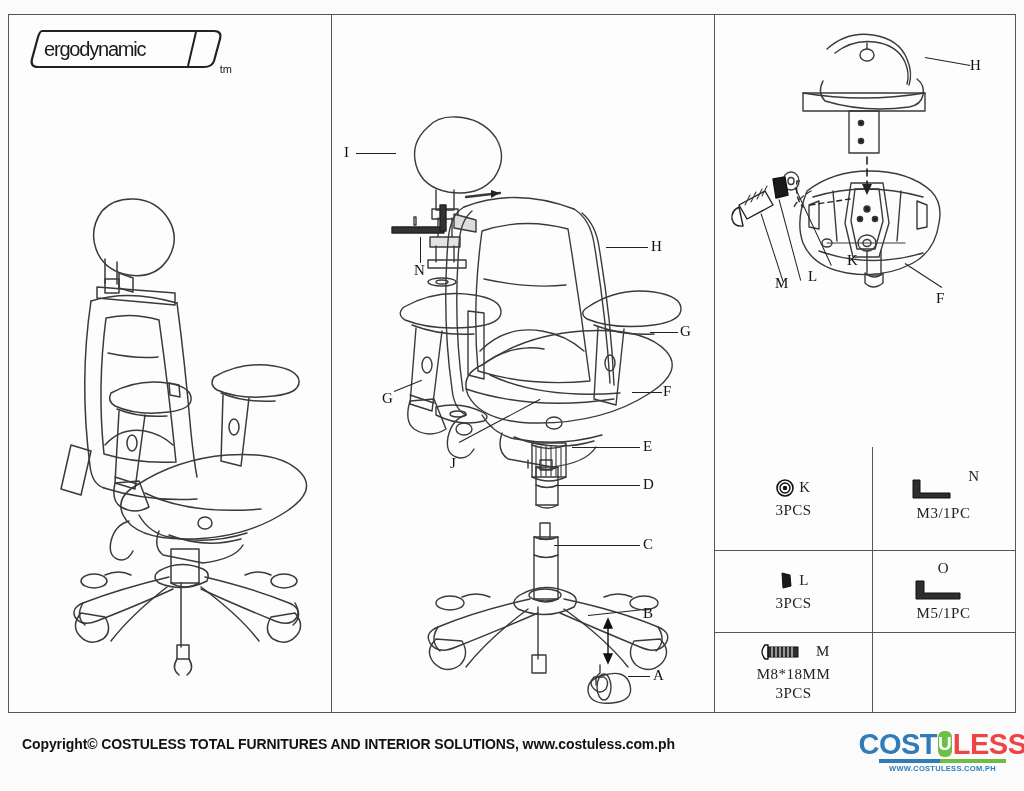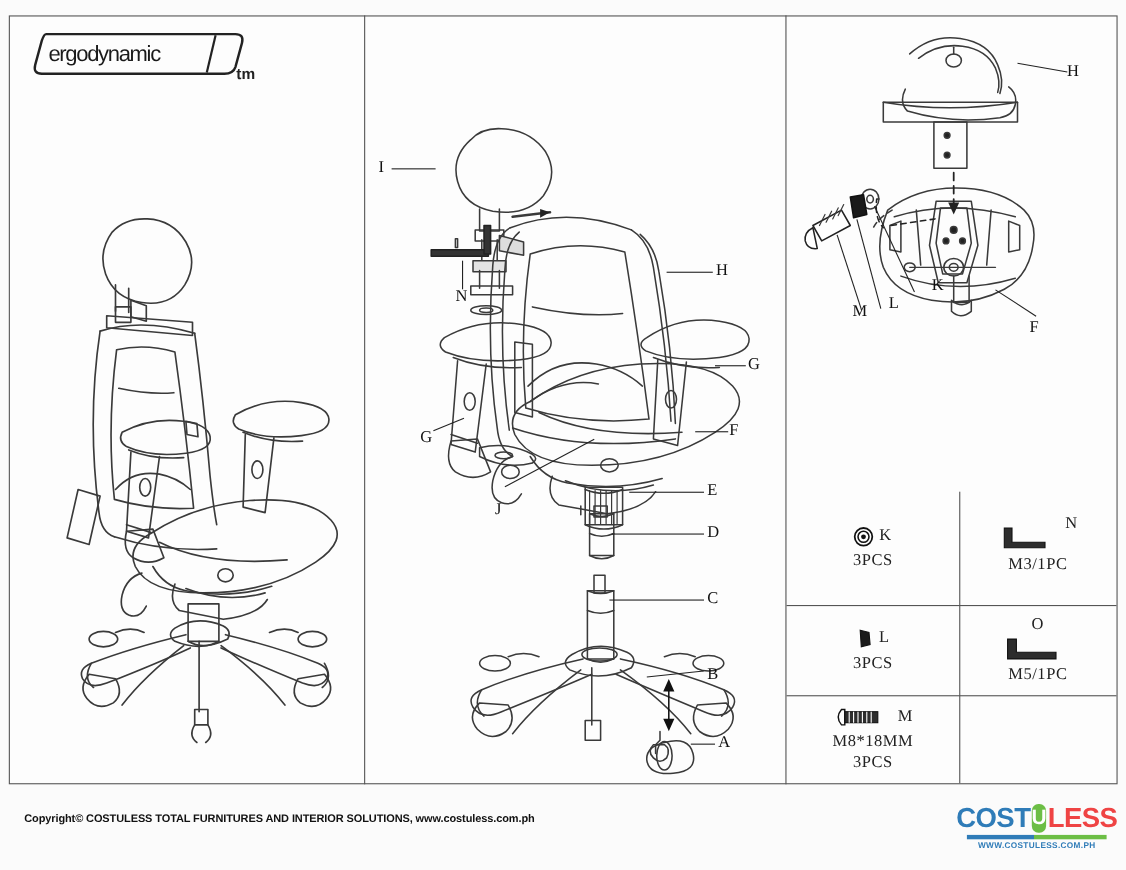--- a/index.html
+++ b/index.html
@@ -10,22 +10,22 @@
   
   .frame{position:absolute;left:8px;top:14px;width:1008px;height:699px;
          border:1.6px solid #555;box-sizing:border-box;background:#fdfdfd;}
   .vdiv{position:absolute;top:14px;width:0;border-left:1.5px solid #555;height:699px;}
   .vdiv.d1{left:331px;}
   .vdiv.d2{left:714px;}
 
   
   .logo-box{position:absolute;left:28px;top:28px;width:200px;height:45px;}
   .logo-shape{position:absolute;left:0;top:0;width:196px;height:42px;}
-  .logo-tm{position:absolute;right:-4px;bottom:-2px;font-size:14px;color:#222;
-           font-family:"Liberation Sans",sans-serif;font-weight:bold;}
+  .logo-tm{position:absolute;right:-4px;bottom:-2px;font-size:11px;color:#222;
+           font-family:"Liberation Sans",sans-serif;}
 
   
   .panel{position:absolute;}
   .p-left{left:9px;top:15px;width:322px;height:697px;}
   .p-mid{left:332px;top:15px;width:382px;height:697px;}
   .p-right{left:715px;top:15px;width:300px;height:431px;}
 
   
   .parts-table{position:absolute;left:715px;top:447px;width:300px;height:265px;}
   .pt-col-div{position:absolute;left:157px;top:0;height:265px;border-left:1.3px solid #555;}
@@ -37,30 +37,30 @@
   .pt-ico-row{display:flex;align-items:center;justify-content:center;gap:5px;}
   .pt-letter{font-size:15px;}
 
   
   .lbl{position:absolute;font-size:15px;color:#111;font-family:"Liberation Serif",serif;}
   .ldr{position:absolute;border-top:1.1px solid #222;height:0;}
   .ldr-v{position:absolute;border-left:1.1px solid #222;width:0;}
 
   
   .footer{position:absolute;left:22px;top:735px;width:830px;
-          font-family:"Liberation Sans",sans-serif;font-size:10px;
+          font-family:"Liberation Sans",sans-serif;font-size:14px;
           font-weight:700;color:#111;line-height:19px;letter-spacing:-.1px;}
   .footer .l2{display:block;}
 
   
   .cu{position:absolute;left:875px;top:729px;width:135px;height:48px;}
   .cu-main{position:absolute;left:0;top:0;width:135px;height:30px;
            display:flex;align-items:center;justify-content:center;}
   .cu-txt{font-family:"Liberation Sans",sans-serif;font-weight:700;
-          font-size:25px;letter-spacing:-.5px;}
+          font-size:29px;letter-spacing:-.5px;}
   .cu-bar{position:absolute;left:4px;top:30px;width:127px;height:4px;}
   .cu-url{position:absolute;left:0;top:35px;width:135px;text-align:center;
           font-family:"Liberation Sans",sans-serif;font-weight:700;
           font-size:7.5px;letter-spacing:.3px;}
   .cu-u{position:relative;width:26px;height:26px;margin:0 1px;border-radius:6px;
         display:flex;align-items:center;justify-content:center;}
   .cu-u span{font-family:"Liberation Sans",sans-serif;font-weight:700;
              font-size:19px;color:#ffffff;}
   svg{display:block;overflow:visible;}
 </style>

